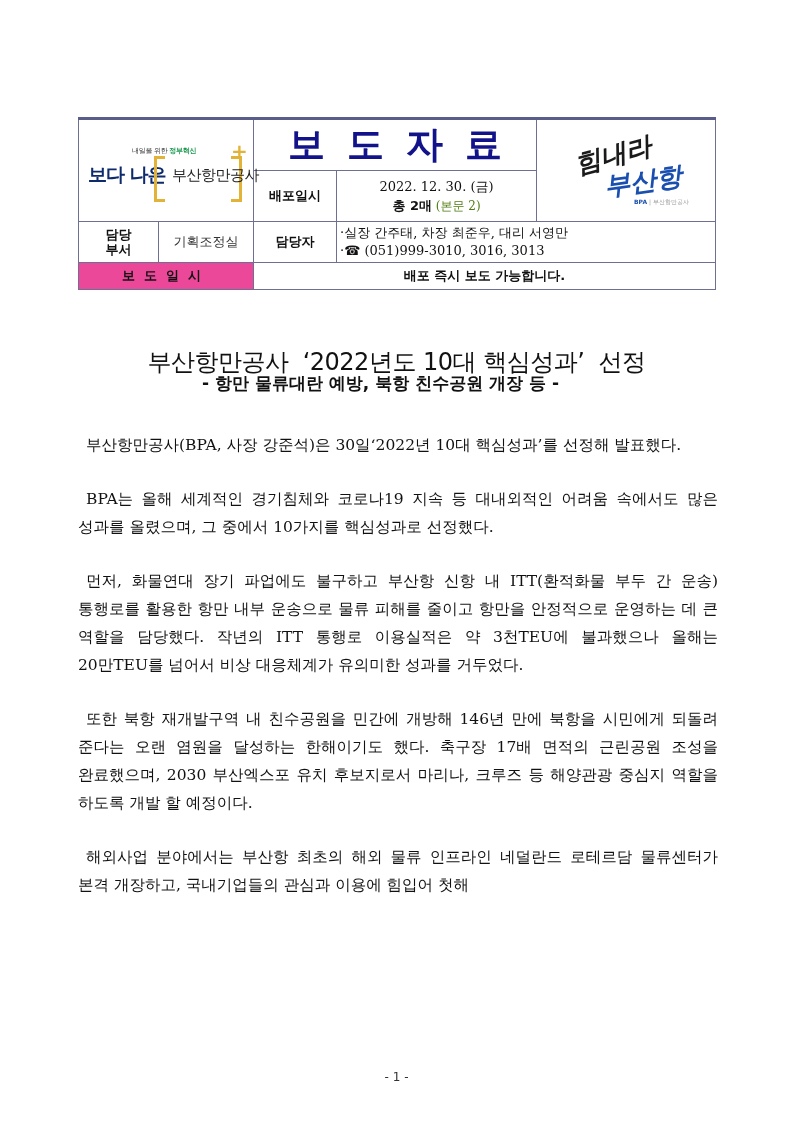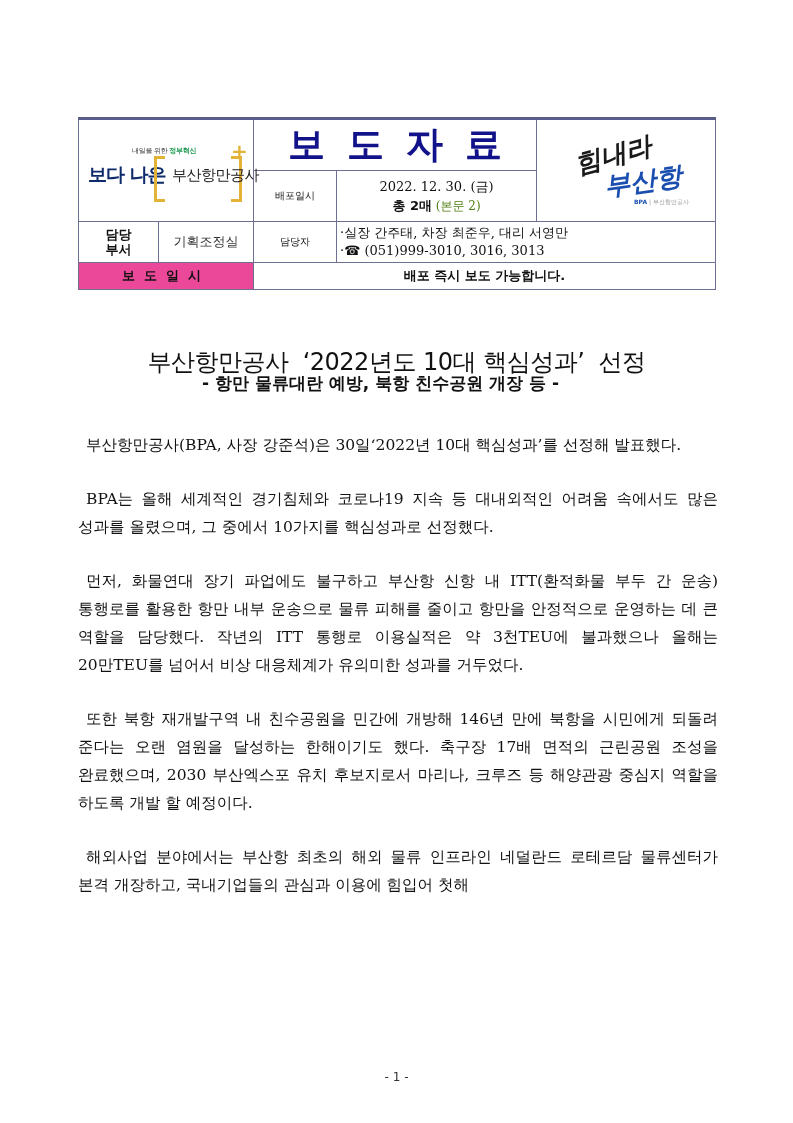--- a/index.html
+++ b/index.html
@@ -93,22 +93,22 @@
     }
     .title-cell {
       height: 42px;
       font-size: 37px;
       font-weight: bold;
       color: #12128a;
       letter-spacing: 22px;
       text-indent: 22px;
     }
     .label-cell {
-      font-weight: normal;
-      font-size: 10px;
+      font-weight: bold;
+      font-size: 13px;
       color: #111;
     }
     .date-cell {
       font-family: "DejaVu Serif", "Liberation Serif", serif;
       font-size: 13px;
       line-height: 19px;
       height: 50px;
     }
     .date-cell b { font-family: "DejaVu Sans", "Liberation Sans", sans-serif; }
     .date-cell .muted { font-weight: normal; color: #4d7c0f; font-size: 12px; }

